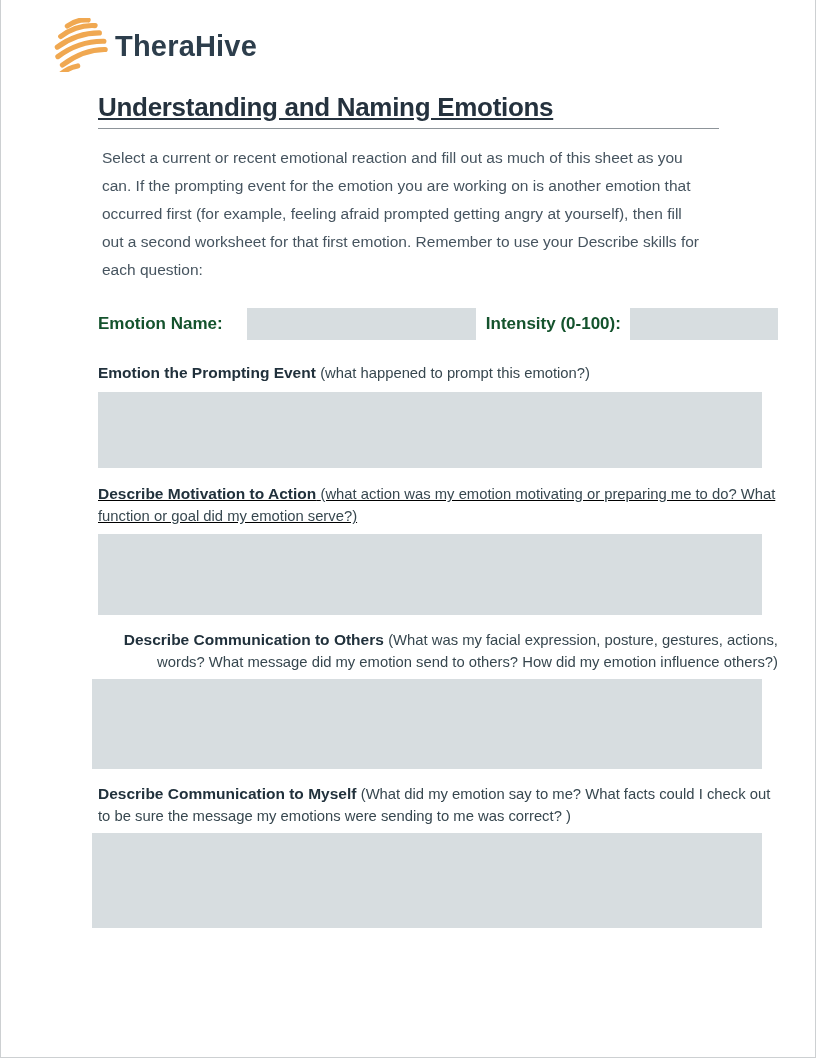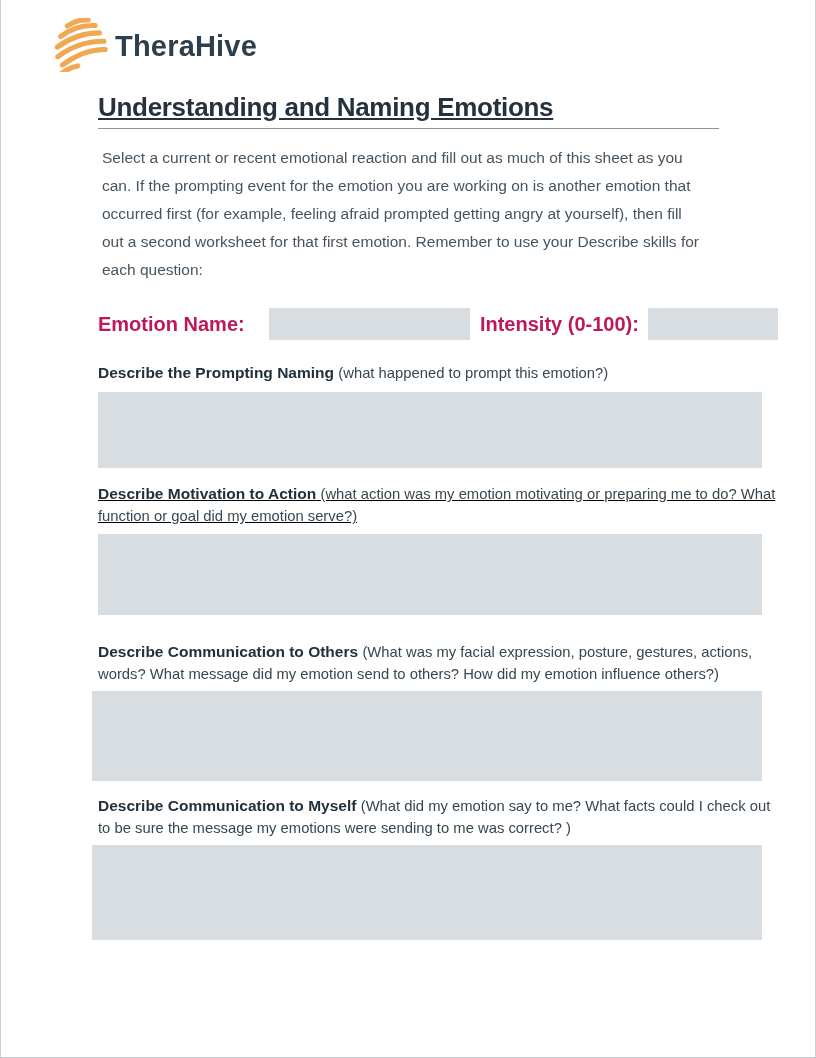--- a/index.html
+++ b/index.html
@@ -39,42 +39,42 @@
     width:608px;
     font-size:15.5px; line-height:28px;
     color:#46545f;
   }
   .emotion-row {
     margin-top:24px;
     display:flex; align-items:center;
     height:32px;
   }
   .field-label {
-    font-size:20px; font-weight:bold; color:#be185d;
+    font-size:17px; font-weight:bold; color:#14532d;
     white-space:nowrap;
   }
   .fill-box {
     background:#d7dde0; height:32px;
     cursor:text;
   }
   .emotion-name-box { width:232px; margin-left:24px; }
   .intensity-box   { width:150px; margin-left:9px; }
   .intensity-label { margin-left:10px; }
   .section { margin-top:0; }
   .sec-label { font-size:15.5px; line-height:21px; color:#37474f; }
   .sec-label .bold { font-weight:bold; color:#21313c; }
   .sec-label .hint { font-size:14.8px; }
   .textbox {
     background:#d7dde0; width:664px; cursor:text;
   }
   .sec-1 { margin-top:22px; }
   .sec-1 .textbox { margin-top:8px;  height:76px; }
   .sec-2 { margin-top:15px;text-decoration:underline; }
   .sec-2 .textbox { margin-top:7px;  height:81px; }
-  .sec-3 { margin-top:26px; }
+  .sec-3 { margin-top:14px;text-align:right; }
   .sec-3 .textbox { margin-top:6px;  height:90px; width:670px; margin-left:-6px; }
   .sec-4 { margin-top:14px; }
   .sec-4 .textbox { margin-top:6px;  height:95px; width:670px; margin-left:-6px; }
 </style>
 </head>
 <body>
 
 <div class="page">
 
   <div class="logo">
@@ -100,21 +100,21 @@
 
     <div class="emotion-row">
       <span class="field-label">Emotion Name:</span>
       <div class="fill-box emotion-name-box"></div>
       <span class="field-label intensity-label">Intensity (0-100):</span>
       <div class="fill-box intensity-box"></div>
     </div>
 
     <div class="section sec-1">
       <p class="sec-label">
-        <span class="bold">Describe the Prompting Naming</span>
+        <span class="bold">Emotion the Prompting Event</span>
         <span class="hint">(what happened to prompt this emotion?)</span>
       </p>
       <div class="textbox"></div>
     </div>
 
     <div class="section sec-2">
       <p class="sec-label">
         <span class="bold">Describe Motivation to Action</span>
         <span class="hint">(what action was my emotion motivating or preparing me to do? What function or goal did my emotion serve?)</span>
       </p>

